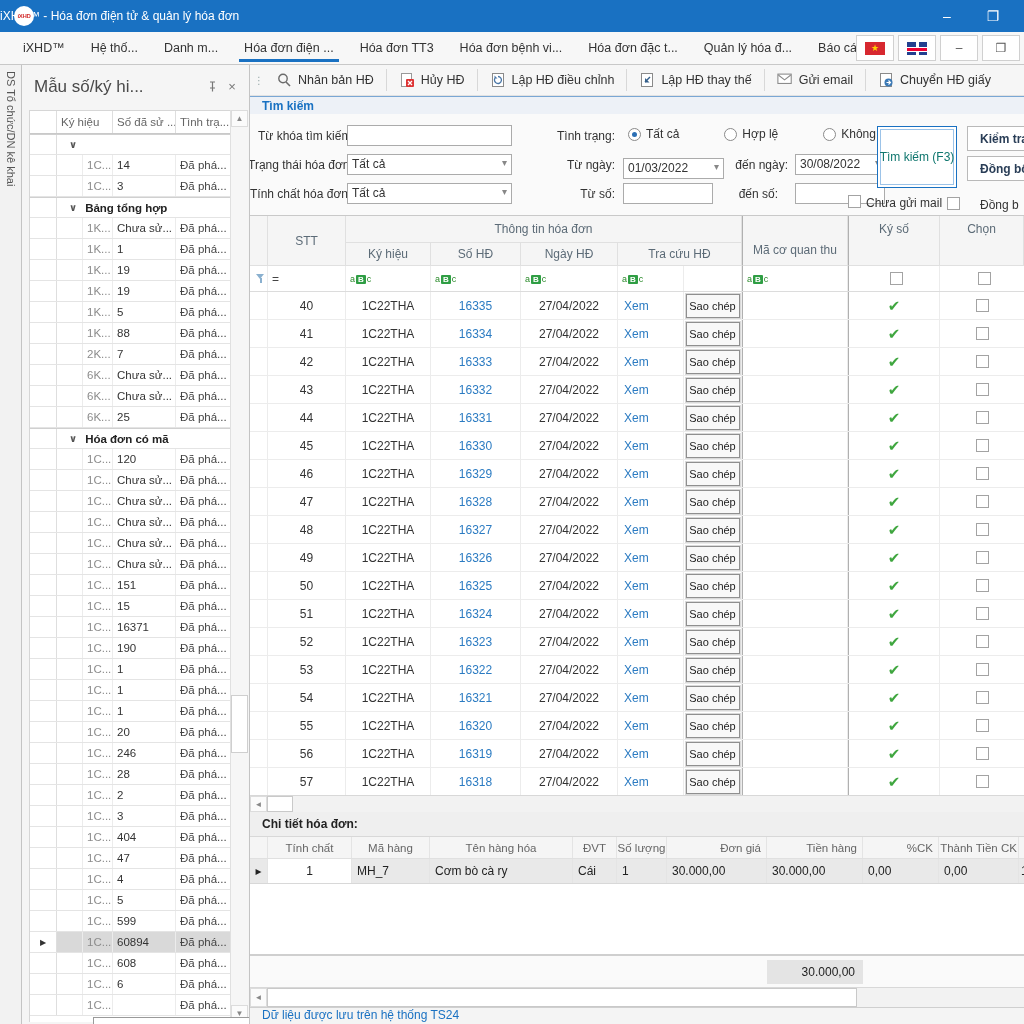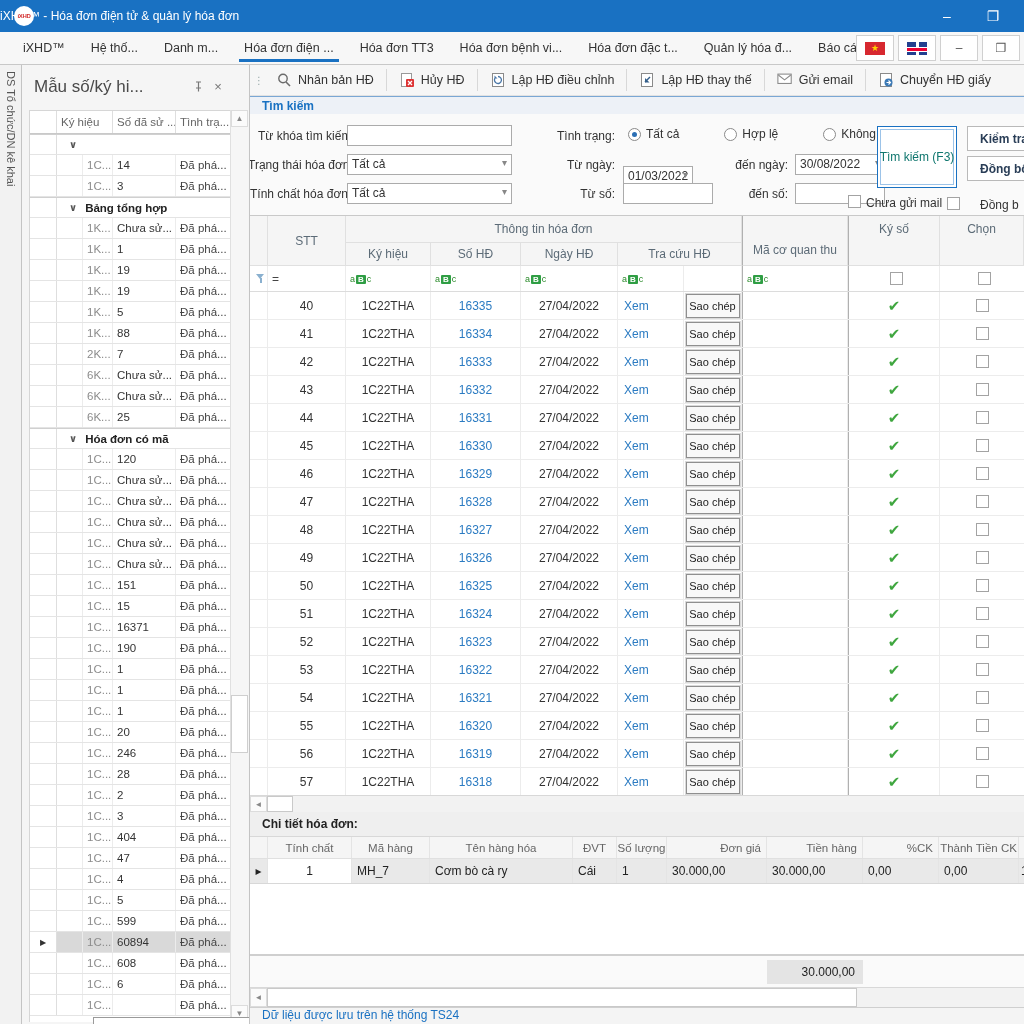--- a/index.html
+++ b/index.html
@@ -26,21 +26,21 @@
   .flag-uk::before { content:""; position:absolute; left:9px; top:0; width:3px; height:13px; background:#fff; box-shadow:0 5px 0 0 #fff; }
   .flag-uk::after { content:""; position:absolute; left:0; top:5px; width:20px; height:3px; background:#e03;
      border-top:1px solid #fff; border-bottom:1px solid #fff; }
 
   
   .dockstrip { position:absolute; left:0; top:65px; width:22px; height:959px; background:#f2f2f2; border-right:1px solid #c4c4c4; }
   .dockstrip .vtext { writing-mode:vertical-rl; font-size:11px; color:#555; margin:6px 0 0 5px; white-space:nowrap; }
 
   
   .sidebar { position:absolute; left:22px; top:65px; width:228px; height:959px; background:#f5f5f5; border-right:1px solid #c4c4c4; overflow:hidden; }
-  .panel-header { position:absolute; left:0; top:0; width:228px; height:43px; display:flex; align-items:center; padding:0 22px 0 12px; background:#f5f5f5; }
+  .panel-header { position:absolute; left:0; top:0; width:228px; height:43px; display:flex; align-items:center; padding:0 8px 0 12px; background:#f5f5f5; }
   .panel-title { font-size:17px; color:#4a4a4a; flex:1; white-space:nowrap; overflow:hidden; }
   .panel-tool { width:20px; height:20px; display:flex; align-items:center; justify-content:center; color:#777; font-size:13px; }
   .sb-grid { position:absolute; left:7px; top:45px; width:202px; height:912px; background:#fff; border:1px solid #d6d6d6; border-bottom:none; overflow:hidden; }
   .sb-head { display:flex; height:23px; background:#fff; border-bottom:1px solid #c9c9c9; color:#666; font-size:11.5px; }
   .sb-head .hc { display:flex; align-items:center; padding-left:4px; border-right:1px solid #dedede; overflow:hidden; white-space:nowrap; }
   .sb-rows { position:absolute; left:0; top:23px; width:200px; bottom:0; overflow:hidden; }
   .sb-row { display:flex; height:21px; border-bottom:1px solid #e4e4e4; background:#fff; font-size:11.5px; }
   .sb-row .c { display:flex; align-items:center; padding-left:4px; border-right:1px solid #ececec; overflow:hidden; white-space:nowrap; }
   .sb-ind { width:27px; border-right:1px solid #dedede !important; color:#222; justify-content:center; padding-left:0 !important; }
   .sb-indent { width:26px; border-right:1px solid #ececec; }
@@ -576,29 +576,29 @@
           </div>
           <div class="radio">
             <span class="rdot"></span>
             <span>Không hợp lệ</span>
           </div>
         </div>
 
       <div class="sf-label" style="left:-2px;top:44px;width:94px">Trạng thái hóa đơn:</div>
       <div class="sf-select" style="left:97px;top:40px;width:165px"><span>Tất cả</span></div>
       <div class="sf-label" style="left:310px;top:44px;width:55px">Từ ngày:</div>
-      <div class="sf-select" style="left:373px;top:52px;width:70px"><span>01/03/2022</span></div>
+      <div class="sf-select" style="left:373px;top:44px;width:101px"><span>01/03/2022</span></div>
       <div class="sf-label" style="left:478px;top:44px;width:60px">đến ngày:</div>
       <div class="sf-select" style="left:545px;top:40px;width:90px"><span>30/08/2022</span></div>
 
       <div class="sf-label" style="left:0px;top:73px;width:92px">Tính chất hóa đơn:</div>
       <div class="sf-select" style="left:97px;top:69px;width:165px"><span>Tất cả</span></div>
       <div class="sf-label" style="left:310px;top:73px;width:55px">Từ số:</div>
       <input class="sf-input" style="left: 373px; top: 69px; width: 90px;" value="">
-      <div class="sf-label" style="left:478px;top:73px;width:60px">đến số:</div>
+      <div class="sf-label" style="left:468px;top:73px;width:60px">đến số:</div>
       <input class="sf-input" style="left: 545px; top: 69px; width: 90px;" value="">
 
       <span class="cb hidden-cb"></span>
       <div class="btn-search">Tìm kiếm (F3)</div>
       <div class="btn-side" style="top:12px">Kiểm tra</div>
       <div class="btn-side" style="top:42px">Đồng bộ</div>
       <div class="mail-row">
         <span>Chưa gửi mail</span>
         <span class="cb"></span>
       </div>

